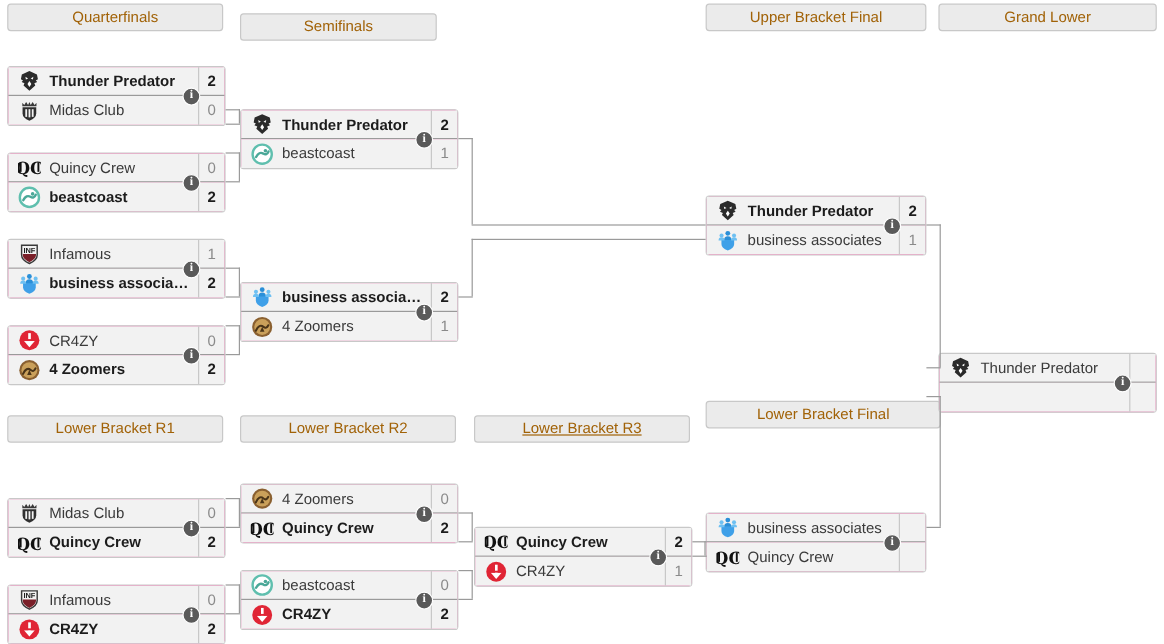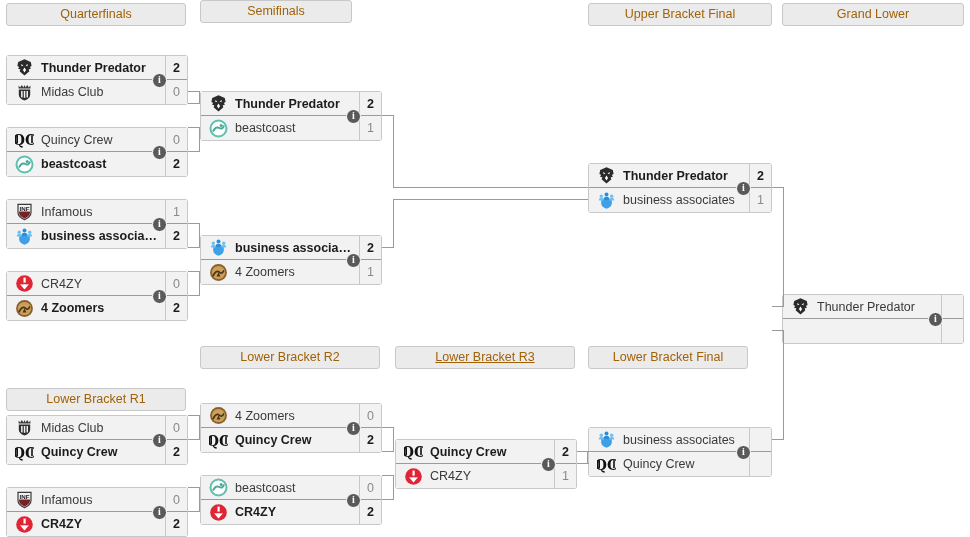--- a/index.html
+++ b/index.html
@@ -117,27 +117,27 @@
     z-index: 1;
   }
   .conn.h { height: 1px; }
   .conn.v { width: 1px; }
 </style>
 </head>
 <body>
 
 <div id="bracket">
     <div class="round-header" style="left: 6px; top: 3px; width: 180px;"><span>Quarterfinals</span></div>
-    <div class="round-header" style="left: 200px; top: 0; width: 152px;"><span>Semifinals</span></div>
+    <div class="round-header" style="left: 200px; top: 11px; width: 164px;"><span>Semifinals</span></div>
     <div class="round-header" style="left: 588px; top: 3px; width: 184px;"><span>Upper Bracket Final</span></div>
     <div class="round-header" style="left: 782px; top: 3px; width: 182px;"><span>Grand Lower</span></div>
-    <div class="round-header" style="left: 6px; top: 346px; width: 180px; margin-top: 42px;"><span>Lower Bracket R1</span></div>
+    <div class="round-header" style="left: 6px; top: 346px; width: 180px;"><span>Lower Bracket R1</span></div>
     <div class="round-header" style="left: 200px; top: 346px; width: 180px;"><span>Lower Bracket R2</span></div>
     <div class="round-header" style="left: 395px; top: 346px; width: 180px; text-decoration: underline;"><span>Lower Bracket R3</span></div>
-    <div class="round-header" style="left: 588px; top: 346px; width: 160px;"><span>Lower Bracket Final</span></div>
+    <div class="round-header" style="left: 588px; top: 334px; width: 196px;"><span>Lower Bracket Final</span></div>
     <div class="conn h" style="left: 188px; top: 91px; width: 12px;"></div>
     <div class="conn v" style="left: 199px; top: 91px; height: 12px;"></div>
     <div class="conn h" style="left: 188px; top: 103px; width: 12px;"></div>
     <div class="conn h" style="left: 188px; top: 151px; width: 12px;"></div>
     <div class="conn v" style="left: 199px; top: 127px; height: 24px;"></div>
     <div class="conn h" style="left: 188px; top: 127px; width: 12px;"></div>
     <div class="conn h" style="left: 188px; top: 223px; width: 12px;"></div>
     <div class="conn v" style="left: 199px; top: 223px; height: 24px;"></div>
     <div class="conn h" style="left: 188px; top: 247px; width: 12px;"></div>
     <div class="conn h" style="left: 188px; top: 295px; width: 12px;"></div>

